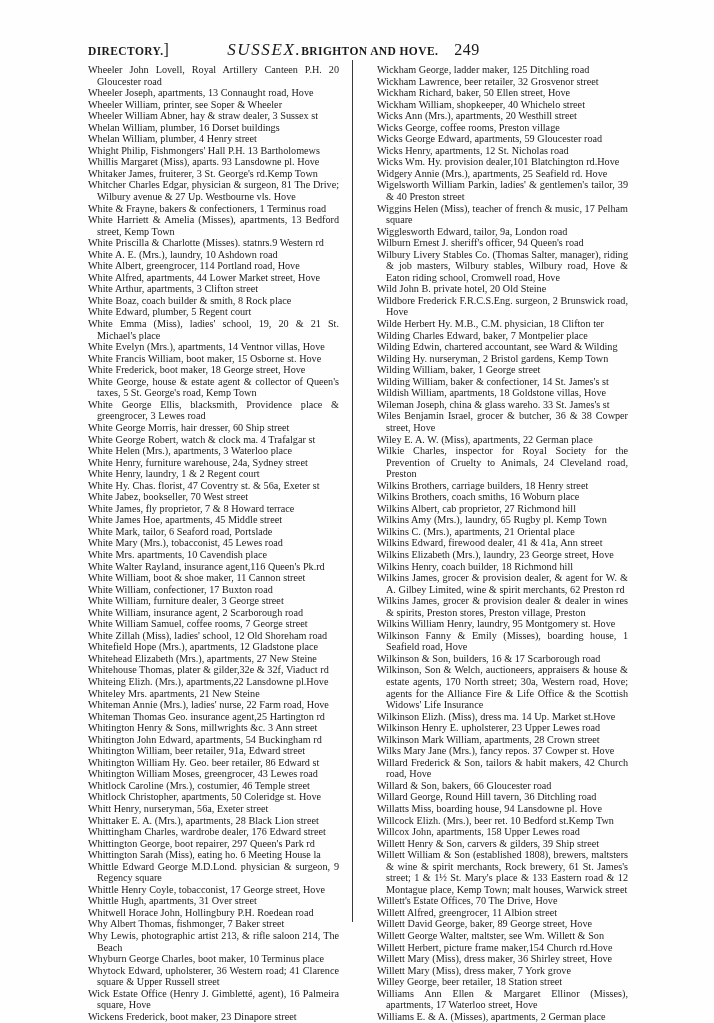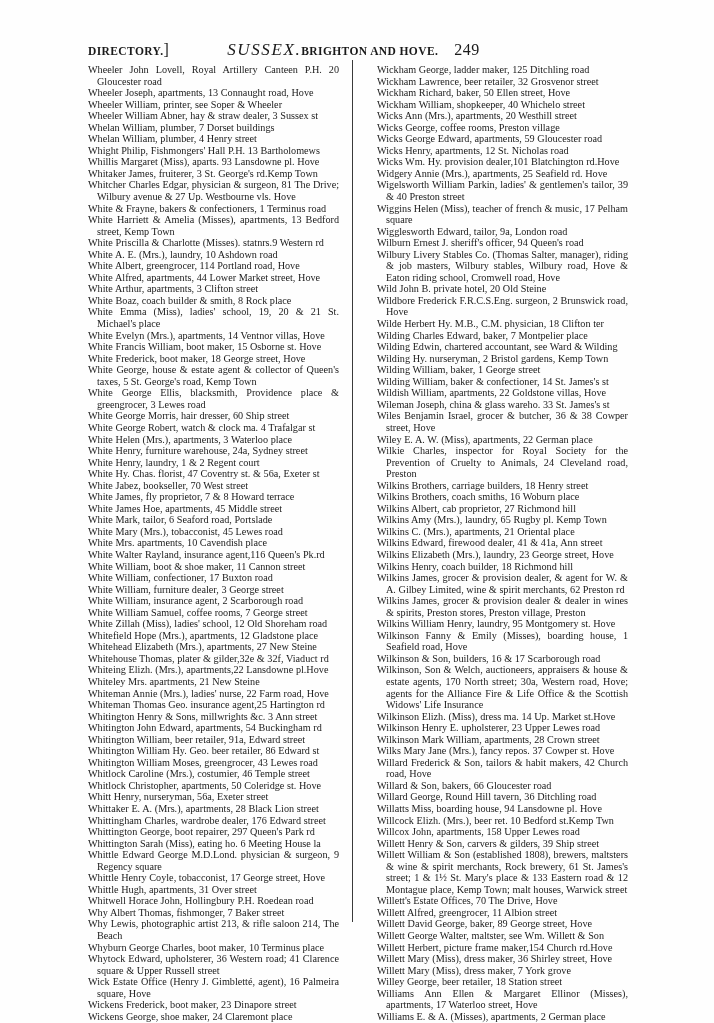--- a/index.html
+++ b/index.html
@@ -128,34 +128,35 @@
   </div>
 
   <div id="coldivider"></div>
 
   <div id="columns">
     <div class="col left">
         <p class="entry">Wheeler John Lovell, Royal Artillery Canteen P.H. 20 Gloucester road</p>
         <p class="entry single">Wheeler Joseph, apartments, 13 Connaught road, Hove</p>
         <p class="entry single">Wheeler William, printer, see Soper &amp; Wheeler</p>
         <p class="entry single">Wheeler William Abner, hay &amp; straw dealer, 3 Sussex st</p>
-        <p class="entry single">Whelan William, plumber, 7 Dorset buildings</p>
+        <p class="entry single">Whelan William, plumber, 16 Dorset buildings</p>
         <p class="entry single">Whelan William, plumber, 4 Henry street</p>
         <p class="entry single">Whight Philip, Fishmongers' Hall P.H. 13 Bartholomews</p>
         <p class="entry single">Whillis Margaret (Miss), aparts. 93 Lansdowne pl. Hove</p>
         <p class="entry single">Whitaker James, fruiterer, 3 St. George's rd.Kemp Town</p>
         <p class="entry">Whitcher Charles Edgar, physician &amp; surgeon, 81 The Drive; Wilbury avenue &amp; 27 Up. Westbourne vls. Hove</p>
         <p class="entry single">White &amp; Frayne, bakers &amp; confectioners, 1 Terminus road</p>
         <p class="entry">White Harriett &amp; Amelia (Misses), apartments, 13 Bedford street, Kemp Town</p>
         <p class="entry">White Priscilla &amp; Charlotte (Misses). statnrs.9 Western rd</p>
         <p class="entry single">White A. E. (Mrs.), laundry, 10 Ashdown road</p>
         <p class="entry single">White Albert, greengrocer, 114 Portland road, Hove</p>
         <p class="entry single">White Alfred, apartments, 44 Lower Market street, Hove</p>
         <p class="entry single">White Arthur, apartments, 3 Clifton street</p>
         <p class="entry single">White Boaz, coach builder &amp; smith, 8 Rock place</p>
+        <p class="entry single">White Edward, plumber, 5 Regent court</p>
         <p class="entry">White Emma (Miss), ladies' school, 19, 20 &amp; 21 St. Michael's place</p>
         <p class="entry single">White Evelyn (Mrs.), apartments, 14 Ventnor villas, Hove</p>
         <p class="entry single">White Francis William, boot maker, 15 Osborne st. Hove</p>
         <p class="entry single">White Frederick, boot maker, 18 George street, Hove</p>
         <p class="entry">White George, house &amp; estate agent &amp; collector of Queen's taxes, 5 St. George's road, Kemp Town</p>
         <p class="entry">White George Ellis, blacksmith, Providence place &amp; greengrocer, 3 Lewes road</p>
         <p class="entry single">White George Morris, hair dresser, 60 Ship street</p>
         <p class="entry single">White George Robert, watch &amp; clock ma. 4 Trafalgar st</p>
         <p class="entry single">White Helen (Mrs.), apartments, 3 Waterloo place</p>
         <p class="entry single">White Henry, furniture warehouse, 24a, Sydney street</p>
@@ -222,21 +223,21 @@
         <p class="entry single">Wilburn Ernest J. sheriff's officer, 94 Queen's road</p>
         <p class="entry">Wilbury Livery Stables Co. (Thomas Salter, manager), riding &amp; job masters, Wilbury stables, Wilbury road, Hove &amp; Eaton riding school, Cromwell road, Hove</p>
         <p class="entry single">Wild John B. private hotel, 20 Old Steine</p>
         <p class="entry">Wildbore Frederick F.R.C.S.Eng. surgeon, 2 Brunswick road, Hove</p>
         <p class="entry single">Wilde Herbert Hy. M.B., C.M. physician, 18 Clifton ter</p>
         <p class="entry single">Wilding Charles Edward, baker, 7 Montpelier place</p>
         <p class="entry single">Wilding Edwin, chartered accountant, see Ward &amp; Wilding</p>
         <p class="entry single">Wilding Hy. nurseryman, 2 Bristol gardens, Kemp Town</p>
         <p class="entry single">Wilding William, baker, 1 George street</p>
         <p class="entry single">Wilding William, baker &amp; confectioner, 14 St. James's st</p>
-        <p class="entry single">Wildish William, apartments, 22 Goldstone villas, Hove</p>
+        <p class="entry single">Wildish William, apartments, 18 Goldstone villas, Hove</p>
         <p class="entry single">Wileman Joseph, china &amp; glass wareho. 33 St. James's st</p>
         <p class="entry">Wiles Benjamin Israel, grocer &amp; butcher, 36 &amp; 38 Cowper street, Hove</p>
         <p class="entry single">Wiley E. A. W. (Miss), apartments, 22 German place</p>
         <p class="entry">Wilkie Charles, inspector for Royal Society for the Prevention of Cruelty to Animals, 24 Cleveland road, Preston</p>
         <p class="entry single">Wilkins Brothers, carriage builders, 18 Henry street</p>
         <p class="entry single">Wilkins Brothers, coach smiths, 16 Woburn place</p>
         <p class="entry single">Wilkins Albert, cab proprietor, 27 Richmond hill</p>
         <p class="entry single">Wilkins Amy (Mrs.), laundry, 65 Rugby pl. Kemp Town</p>
         <p class="entry single">Wilkins C. (Mrs.), apartments, 21 Oriental place</p>
         <p class="entry single">Wilkins Edward, firewood dealer, 41 &amp; 41a, Ann street</p>

